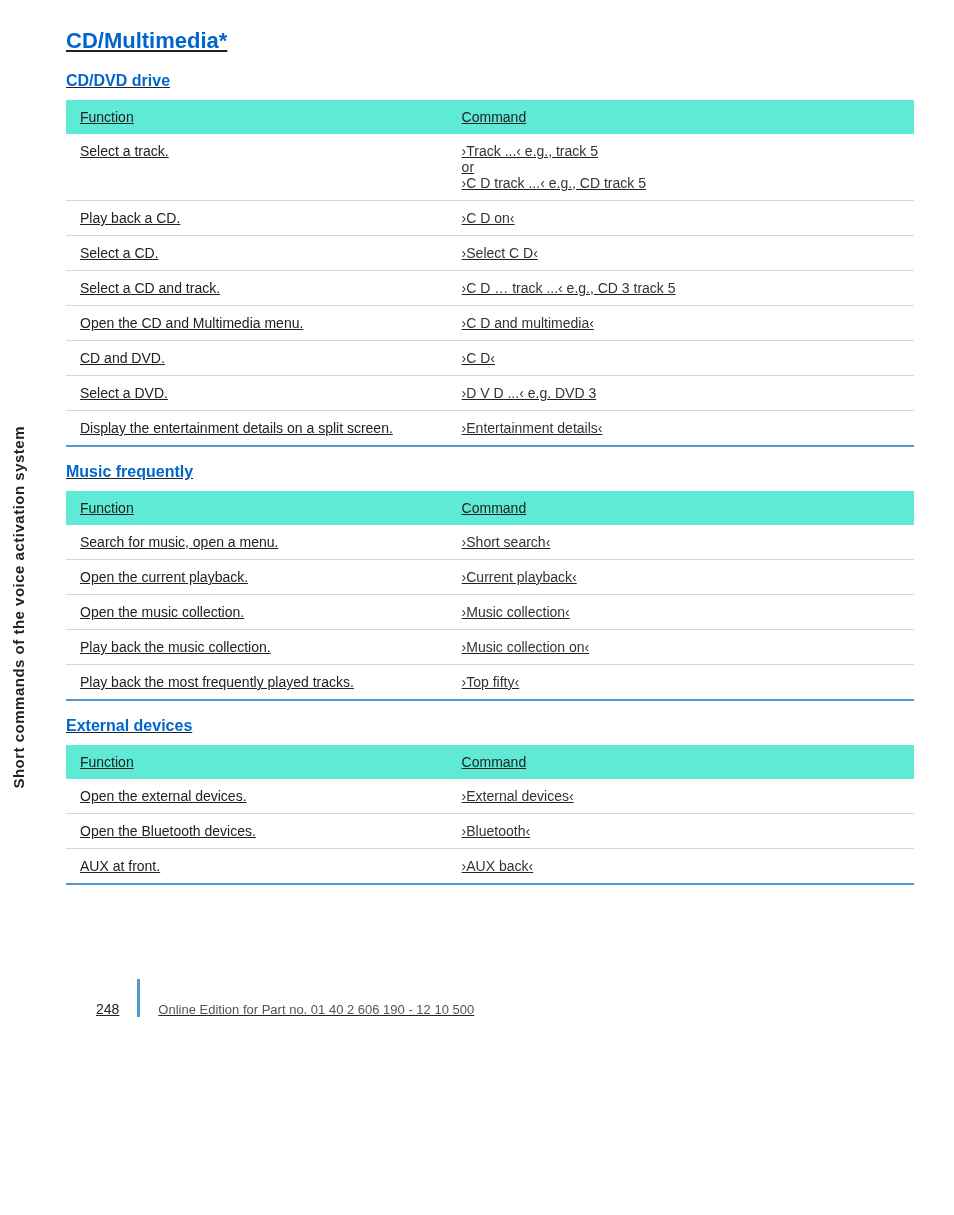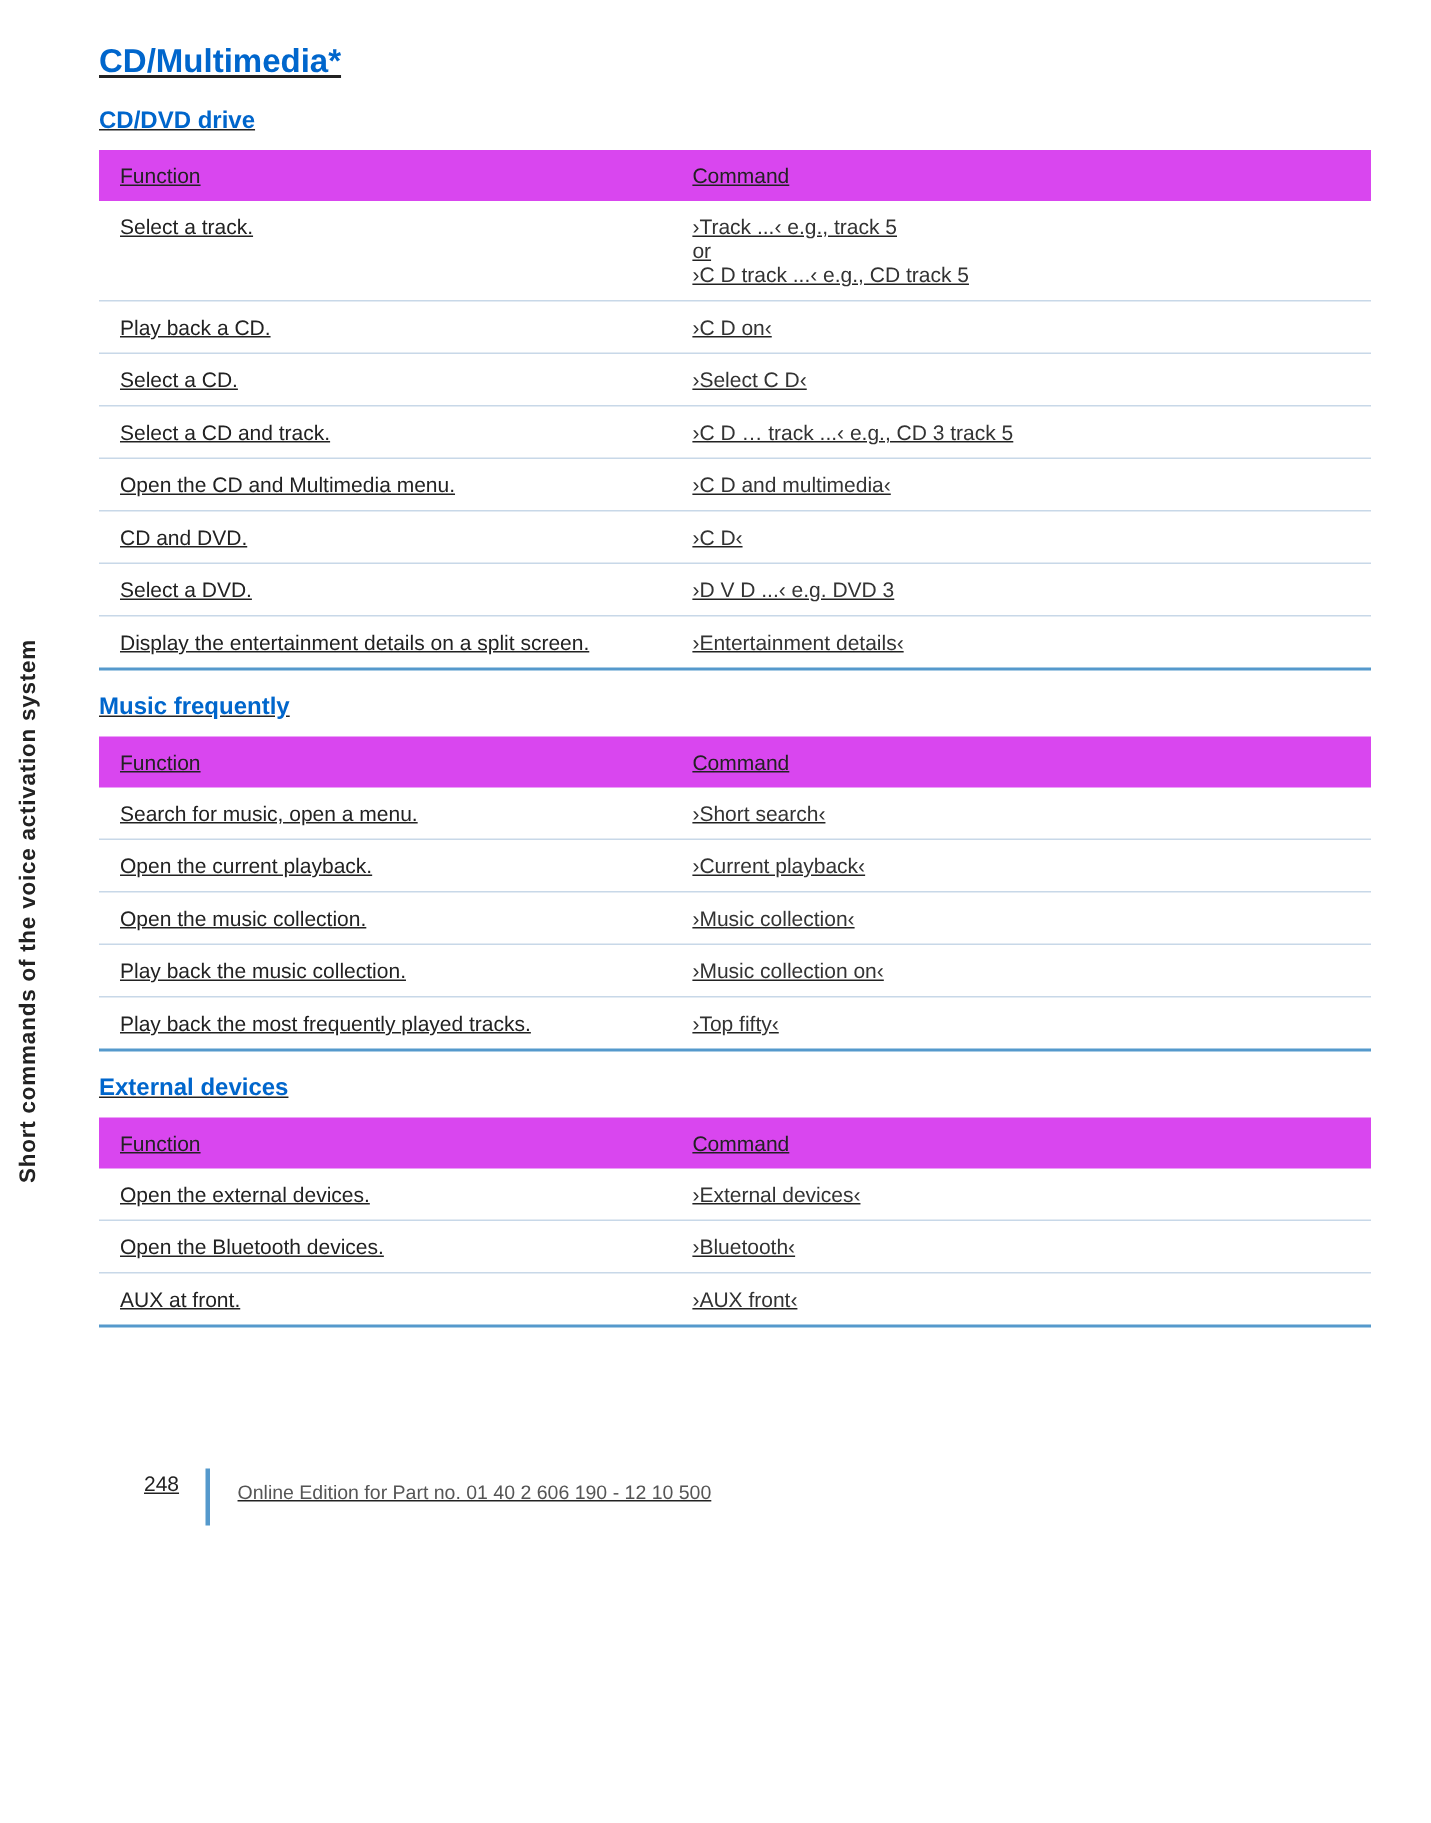--- a/index.html
+++ b/index.html
@@ -60,21 +60,21 @@
       margin-top: 16px;
     }
 
     
     .data-table {
       width: 100%;
       border-collapse: collapse;
       margin-bottom: 8px;
     }
     .data-table thead tr {
-      background: #d946ef;
+      background: #5eead4;
     }
     .data-table thead th {
       padding: 9px 14px;
       text-align: left;
       font-weight: normal;
       font-size: 14px;
       color: #222;
     }
     .data-table tbody tr {
       border-bottom: 1px solid #c8d8e8;
@@ -98,21 +98,21 @@
     
     .cmd {
       color: #333;
     }
 
     
     .footer {
       margin-top: 80px;
       padding: 14px 0 14px 30px;
       display: flex;
-      align-items: flex-start;
+      align-items: flex-end;
       border-top: none;
     }
     .footer-page {
       font-size: 14px;
       color: #222;
       margin-right: 18px;
       padding-top: 2px;
     }
     .footer-divider {
       width: 3px;
@@ -225,21 +225,21 @@
           <tr>
             <td>Open the external devices.</td>
             <td><span class="cmd">›External devices‹</span></td>
           </tr>
           <tr>
             <td>Open the Bluetooth devices.</td>
             <td><span class="cmd">›Bluetooth‹</span></td>
           </tr>
           <tr>
             <td>AUX at front.</td>
-            <td><span class="cmd">›AUX front‹</span></td>
+            <td><span class="cmd">›AUX back‹</span></td>
           </tr>
         </tbody>
       </table>
     </div>
 
   <div class="footer">
     <span class="footer-page">248</span>
     <div class="footer-divider"></div>
     <span class="footer-text">Online Edition for Part no. 01 40 2 606 190 - 12 10 500</span>
   </div>

